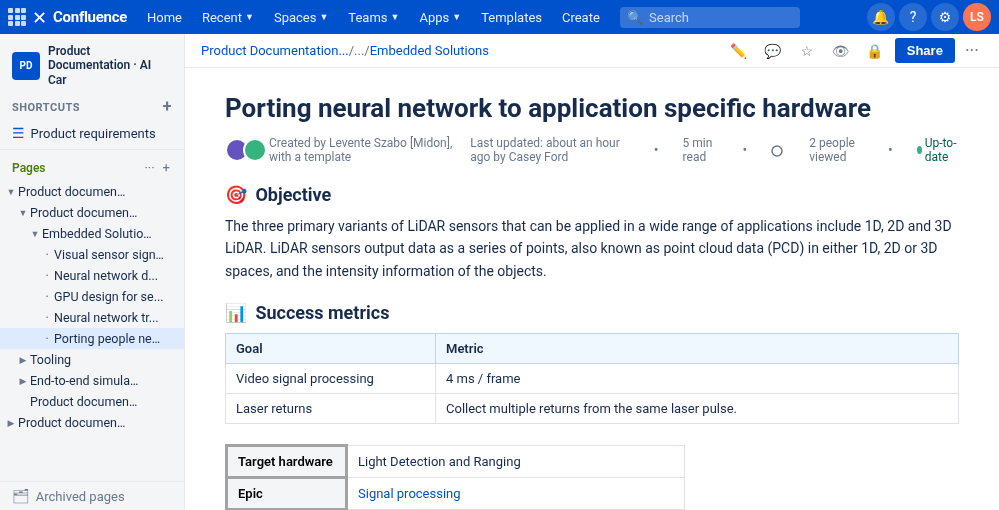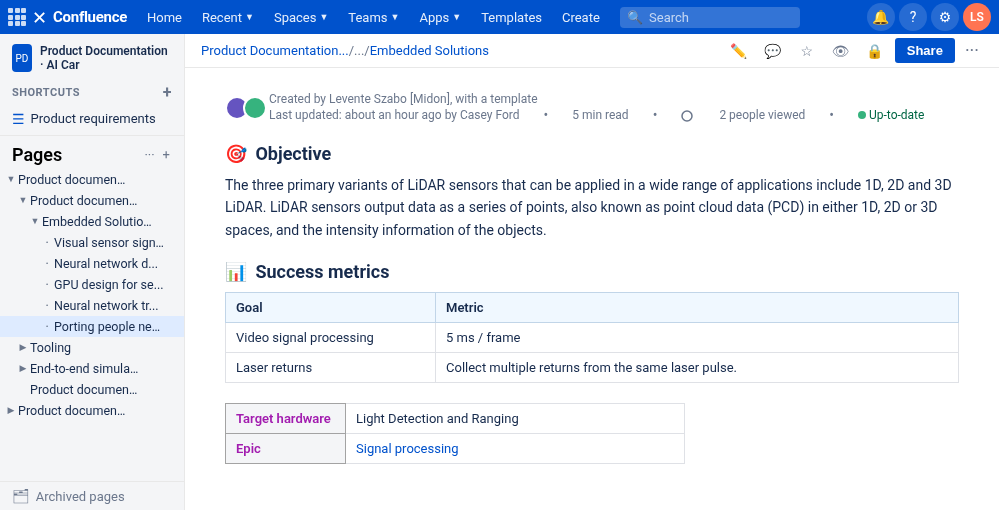--- a/index.html
+++ b/index.html
@@ -38,29 +38,29 @@
     .topnav-right { margin-left: auto; display: flex; align-items: center; gap: 4px; }
     .topnav-icon-btn { width: 28px; height: 28px; border-radius: 50%; background: rgba(255,255,255,0.15); display: flex; align-items: center; justify-content: center; cursor: pointer; color: #fff; font-size: 14px; }
     .topnav-avatar { width: 28px; height: 28px; border-radius: 50%; background: #ff7452; display: flex; align-items: center; justify-content: center; color: #fff; font-size: 12px; font-weight: 600; cursor: pointer; }
 
     
     .layout { display: flex; height: calc(510px - 34px); }
 
     
     .sidebar { width: 185px; border-right: 1px solid #e8e8e8; display: flex; flex-direction: column; overflow: hidden; flex-shrink: 0; background: #f4f5f7; }
     .sidebar-header { padding: 10px 12px 6px; display: flex; align-items: center; gap: 8px; }
-    .sidebar-space-icon { width: 20px; height: 28px; border-radius: 4px; background: #0052cc; display: flex; align-items: center; justify-content: center; color: #fff; font-size: 10px; font-weight: 400; flex-shrink: 0; }
+    .sidebar-space-icon { width: 28px; height: 28px; border-radius: 4px; background: #0052cc; display: flex; align-items: center; justify-content: center; color: #fff; font-size: 10px; font-weight: 700; flex-shrink: 0; }
     .sidebar-space-name { font-size: 12px; font-weight: 600; color: #172b4d; line-height: 1.2; }
     .sidebar-shortcuts { padding: 6px 12px; display: flex; align-items: center; justify-content: space-between; font-size: 11px; font-weight: 700; color: #6b778c; text-transform: uppercase; letter-spacing: 0.5px; }
     .sidebar-shortcuts-add { cursor: pointer; color: #6b778c; font-size: 16px; line-height: 1; }
     .sidebar-shortcut-item { display: flex; align-items: center; gap: 6px; padding: 4px 12px; cursor: pointer; font-size: 13px; color: #172b4d; }
     .sidebar-shortcut-icon { color: #0052cc; font-size: 14px; }
     .sidebar-divider { height: 1px; background: #e8e8e8; margin: 4px 0; }
     .sidebar-section-header { padding: 4px 12px; display: flex; align-items: center; justify-content: space-between; }
-    .sidebar-section-label { font-size: 18px; font-weight: 600; color: #000000; cursor: pointer; text-align: right; }
+    .sidebar-section-label { font-size: 12px; font-weight: 600; color: #4d7c0f; cursor: pointer; text-align: right; }
     .sidebar-section-actions { display: flex; gap: 4px; }
     .sidebar-section-btn { cursor: pointer; color: #6b778c; font-size: 13px; padding: 2px; }
     .sidebar-tree { padding: 0 0 4px; overflow-y: auto; flex: 1; }
     .tree-item { display: flex; align-items: center; padding: 3px 0 3px 0; cursor: pointer; font-size: 12.5px; color: #172b4d; position: relative; }
     .tree-item.active { background: #deebff; }
     .tree-item .indent { display: inline-block; flex-shrink: 0; }
     .tree-item .toggle { width: 14px; flex-shrink: 0; text-align: center; font-size: 9px; color: #6b778c; }
     .tree-item .dot { width: 14px; flex-shrink: 0; text-align: center; font-size: 8px; color: #6b778c; }
     .tree-item .label { overflow: hidden; text-overflow: ellipsis; white-space: nowrap; max-width: 110px; }
     .sidebar-archived { display: flex; align-items: center; gap: 6px; padding: 6px 12px; font-size: 13px; color: #6b778c; cursor: pointer; border-top: 1px solid #e8e8e8; margin-top: auto; }
@@ -91,21 +91,21 @@
     .section-heading { font-size: 18px; font-weight: 700; color: #172b4d; margin: 20px 0 10px; display: flex; align-items: center; gap: 8px; }
     .section-heading .emoji { font-size: 18px; }
     .section-text { font-size: 14px; color: #172b4d; line-height: 1.6; margin-bottom: 14px; }
     .subsection-text { font-size: 14px; color: #6b778c; margin-bottom: 10px; }
 
     table { border-collapse: collapse; width: 100%; margin-bottom: 20px; }
     th { background: #f0f8ff; border: 1px solid #c1d5e8; padding: 7px 10px; text-align: left; font-size: 13px; font-weight: 600; color: #172b4d; }
     td { border: 1px solid #dfe1e6; padding: 7px 10px; font-size: 13px; color: #172b4d; }
 
     .info-table { border-collapse: collapse; width: 460px; }
-    .info-table th { background: #f4f5f7; font-weight: 600; color: #a21caf; border: 1px solid #a3a3a3; width: 120px; }
+    .info-table th { background: #f4f5f7; font-weight: 600; color: #000000; border: 3px solid #a3a3a3; width: 120px; }
     .info-table td { border: 1px solid #dfe1e6; }
     .info-link { color: #0052cc; text-decoration: none; }
   </style>
 </head>
 <body>
 
 <nav class="topnav">
   <div class="topnav-logo">
     <div class="topnav-grid-icon">
       <span></span>
@@ -247,27 +247,28 @@
         <div class="action-icon" title="Comment">💬</div>
         <div class="action-icon" title="Star">☆</div>
         <div class="action-icon" title="Watch">👁</div>
         <div class="action-icon" title="Restrict">🔒</div>
         <button class="share-btn">Share</button>
         <span class="more-btn">···</span>
       </div>
     </div>
 
     <div class="content-area">
+      <h1 class="page-title">Porting neural network to application specific hardware</h1>
 
       <div class="page-meta">
         <div class="meta-avatars">
           <div class="meta-avatar meta-avatar-1"></div>
           <div class="meta-avatar meta-avatar-2"></div>
         </div>
-        <div style="display:flex; flex-direction:column; gap:1px;">
+        <div style="display:flex; flex-direction:row; gap:1px;">
           <span class="meta-text">Created by Levente Szabo [Midon], with a template</span>
           <div style="display:flex; align-items:center; gap:24px;">
             <span class="meta-text">Last updated: about an hour ago by Casey Ford</span>
             <span class="meta-dot">•</span>
             <span class="meta-text">5 min read</span>
             <span class="meta-dot">•</span>
             <span class="meta-text">
               <svg width="12" height="12" viewBox="0 0 12 12" style="vertical-align:middle; margin-right:2px;">
                   <circle cx="6" cy="6" r="5" fill="none" stroke="#6b778c" stroke-width="1.5"></circle>
                 </svg>
@@ -296,21 +297,21 @@
       <table>
         <thead>
           <tr>
             <th style="width:210px;">Goal</th>
             <th>Metric</th>
           </tr>
         </thead>
         <tbody>
           <tr>
             <td>Video signal processing</td>
-            <td>5 ms / frame</td>
+            <td>4 ms / frame</td>
           </tr>
           <tr>
             <td>Laser returns</td>
             <td>Collect multiple returns from the same laser pulse.</td>
           </tr>
         </tbody>
       </table>
 
       <table class="info-table">
         <tbody>

